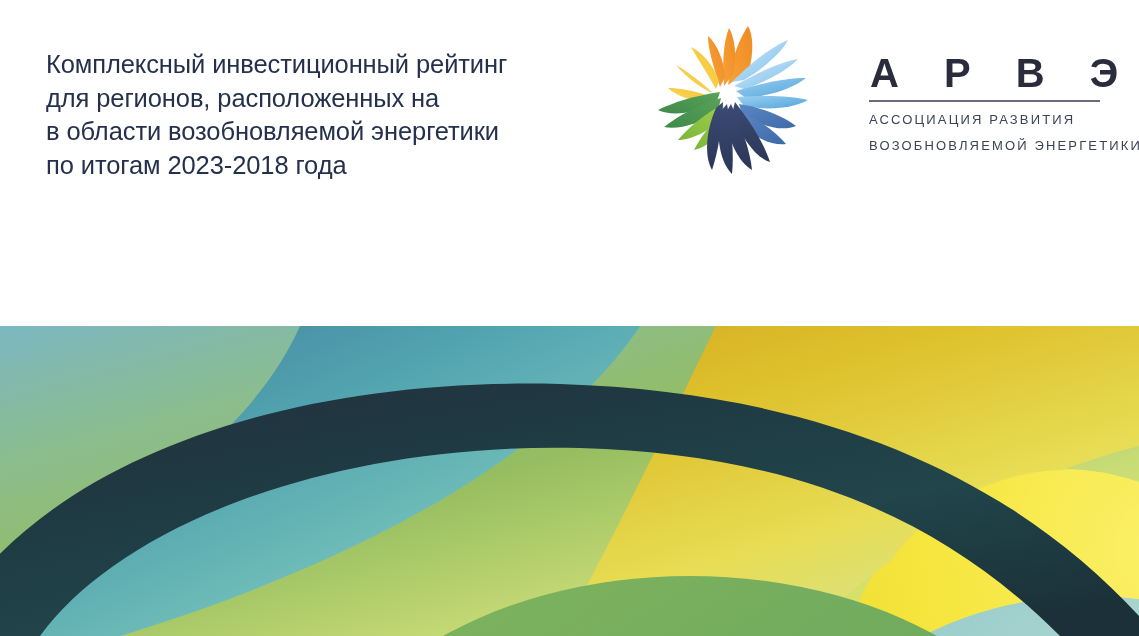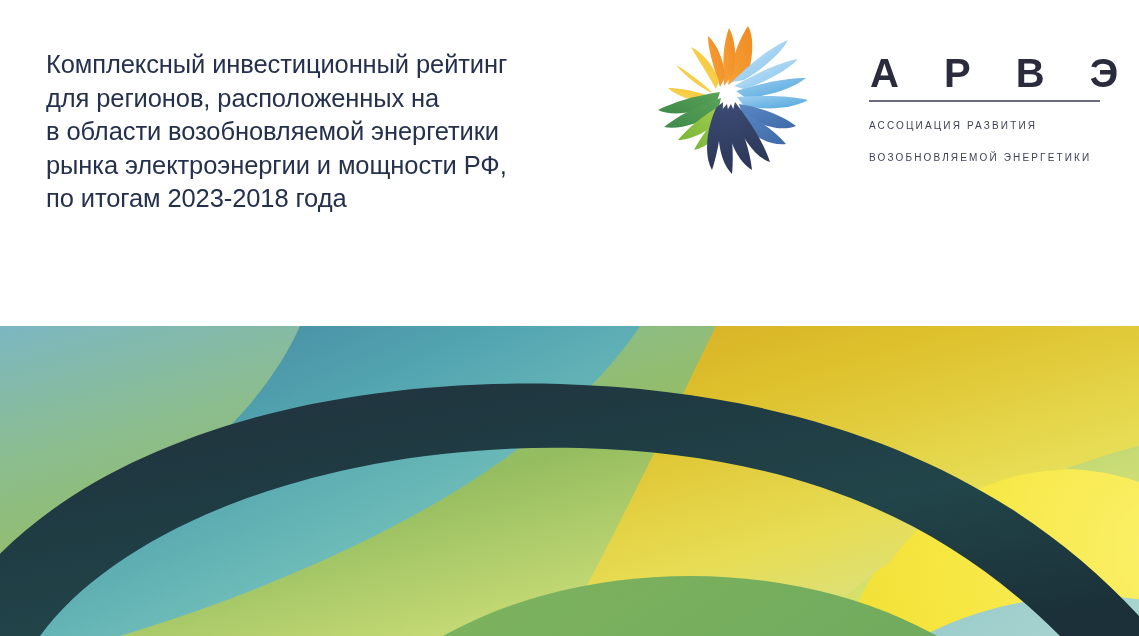--- a/index.html
+++ b/index.html
@@ -73,22 +73,22 @@
     white-space: nowrap;
     text-align: center;
   }
   .wordmark-rule {
     margin-top: 4px;
     width: 231px;
     height: 1.6px;
     background: #6a6a80;
   }
   .wordmark-sub {
-    margin-top: 15px;
-    font-size: 10px;
+    margin-top: 9px;
+    font-size: 13px;
     font-weight: 400;
     color: #3d4256;
     letter-spacing: 2.15px;
     line-height: 17.5px;
     white-space: nowrap;
   }
 
   
   .artwork {
     position: absolute;
@@ -104,21 +104,20 @@
 <body>
 
 <div class="slide">
 
   <div class="header">
 
     <div class="title-block">
       <div class="title-line">Комплексный инвестиционный рейтинг</div>
       <div class="title-line">для регионов, расположенных на</div>
       <div class="title-line">в области возобновляемой энергетики</div>
-      <div class="title-line">рынка электроэнергии и мощности РФ,</div>
       <div class="title-line">по итогам 2023-2018 года</div>
     </div>
 
     <div class="logo-mark">
       <svg viewBox="0 0 212 180" xmlns="http://www.w3.org/2000/svg">
         <defs>
           <linearGradient id="gOr" x1="0" y1="1" x2="1" y2="0">
             <stop offset="0" stop-color="#f6a23a"></stop>
               <stop offset="1" stop-color="#ef8b21"></stop>
           </linearGradient>

